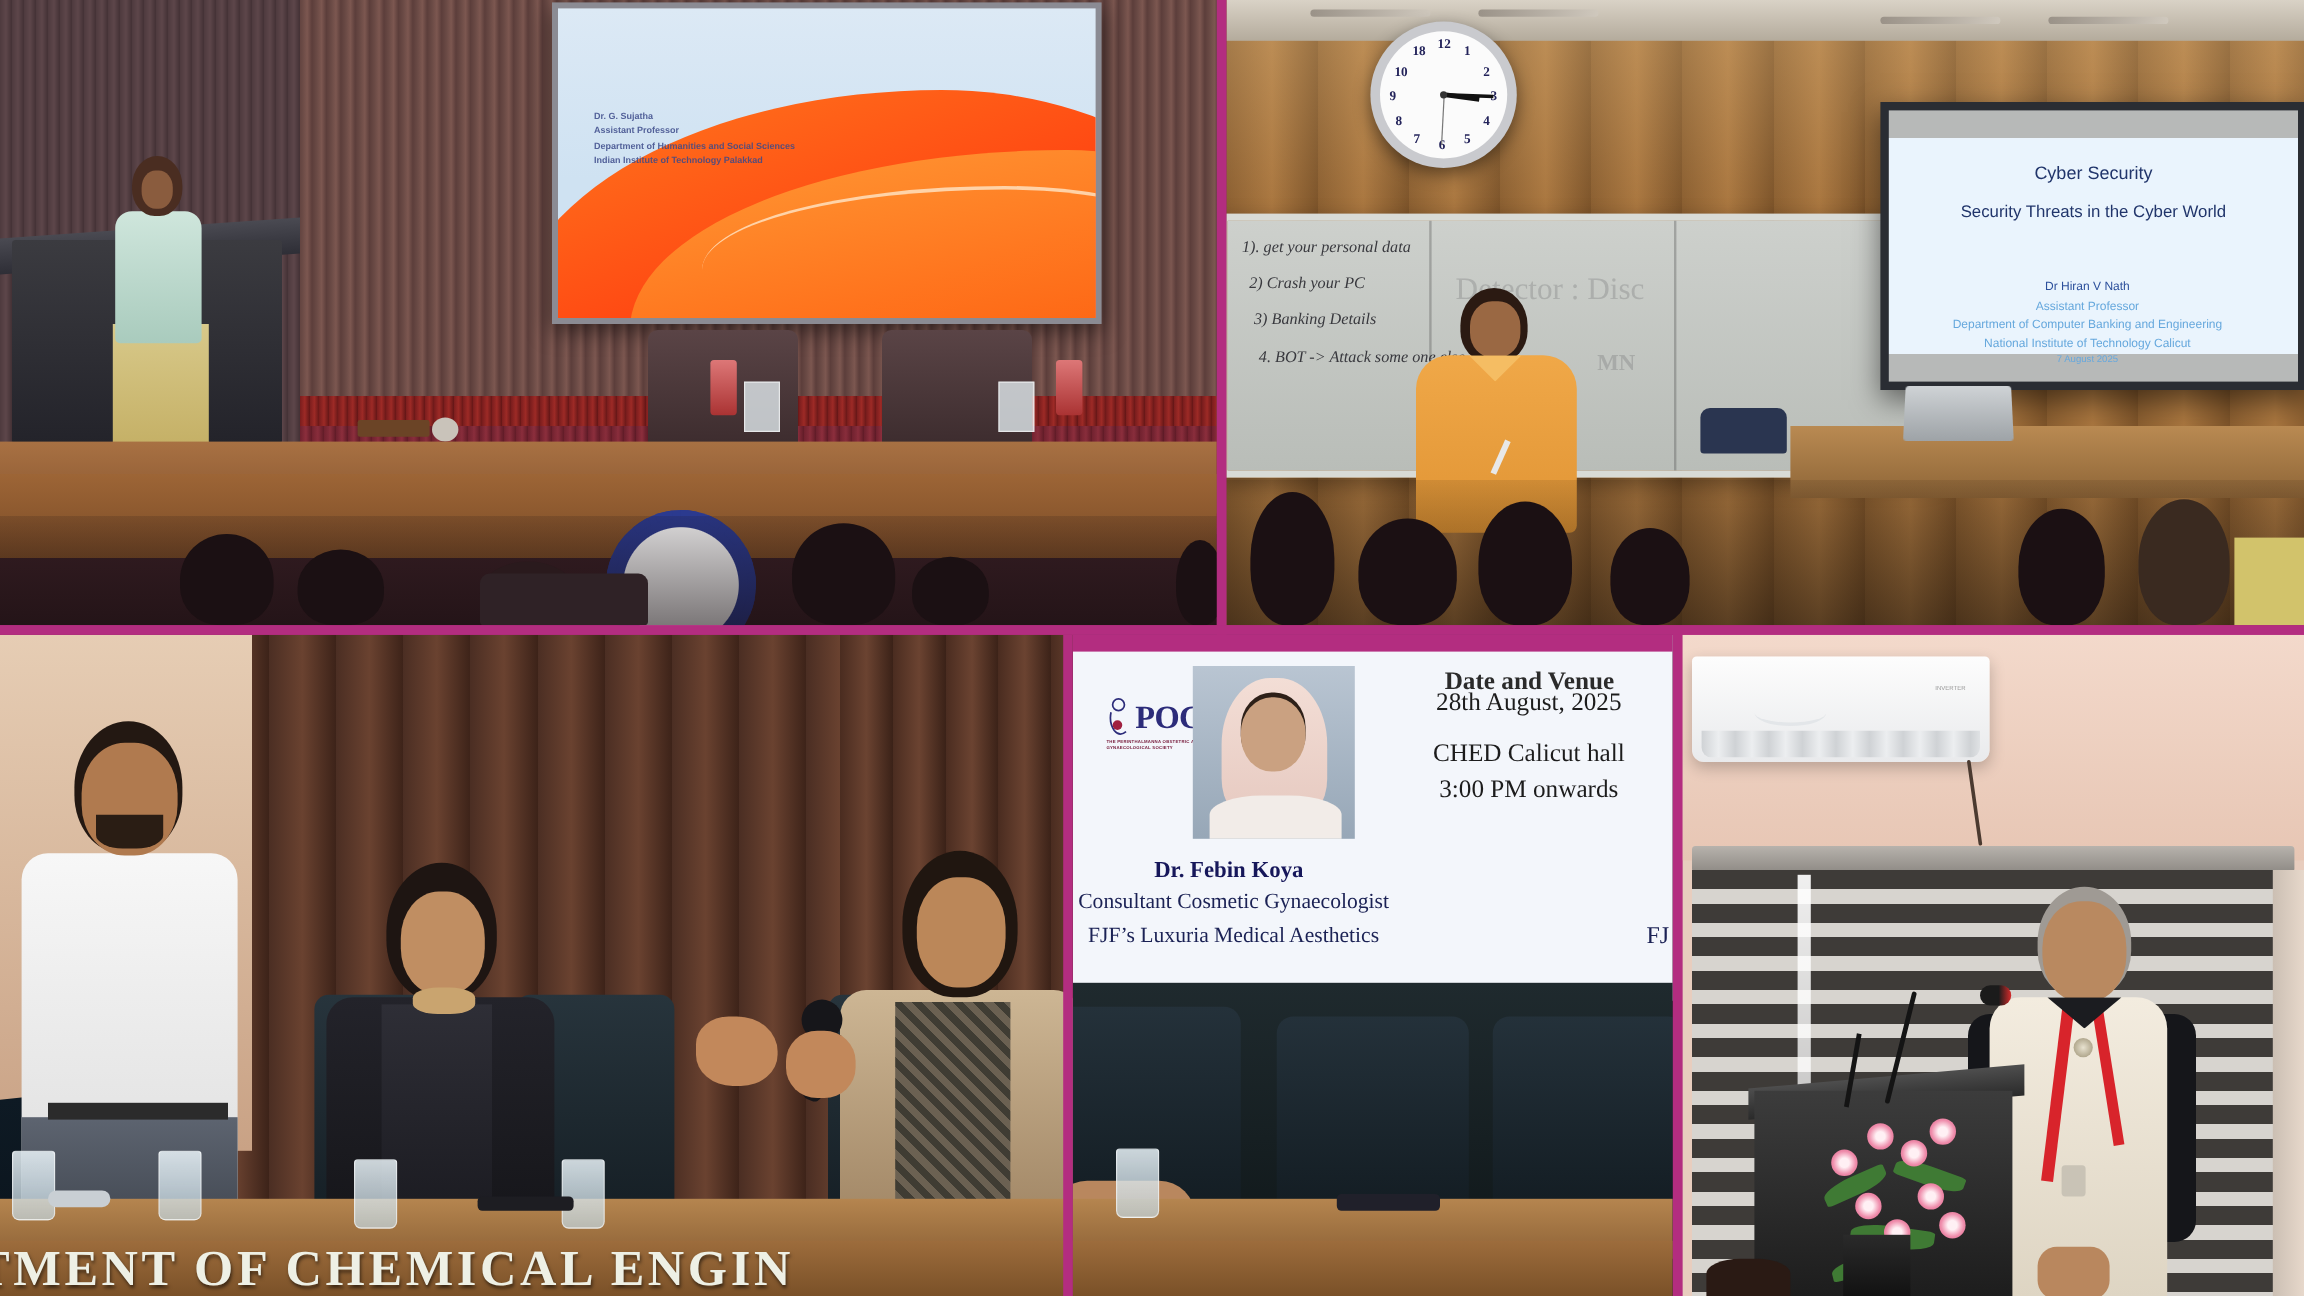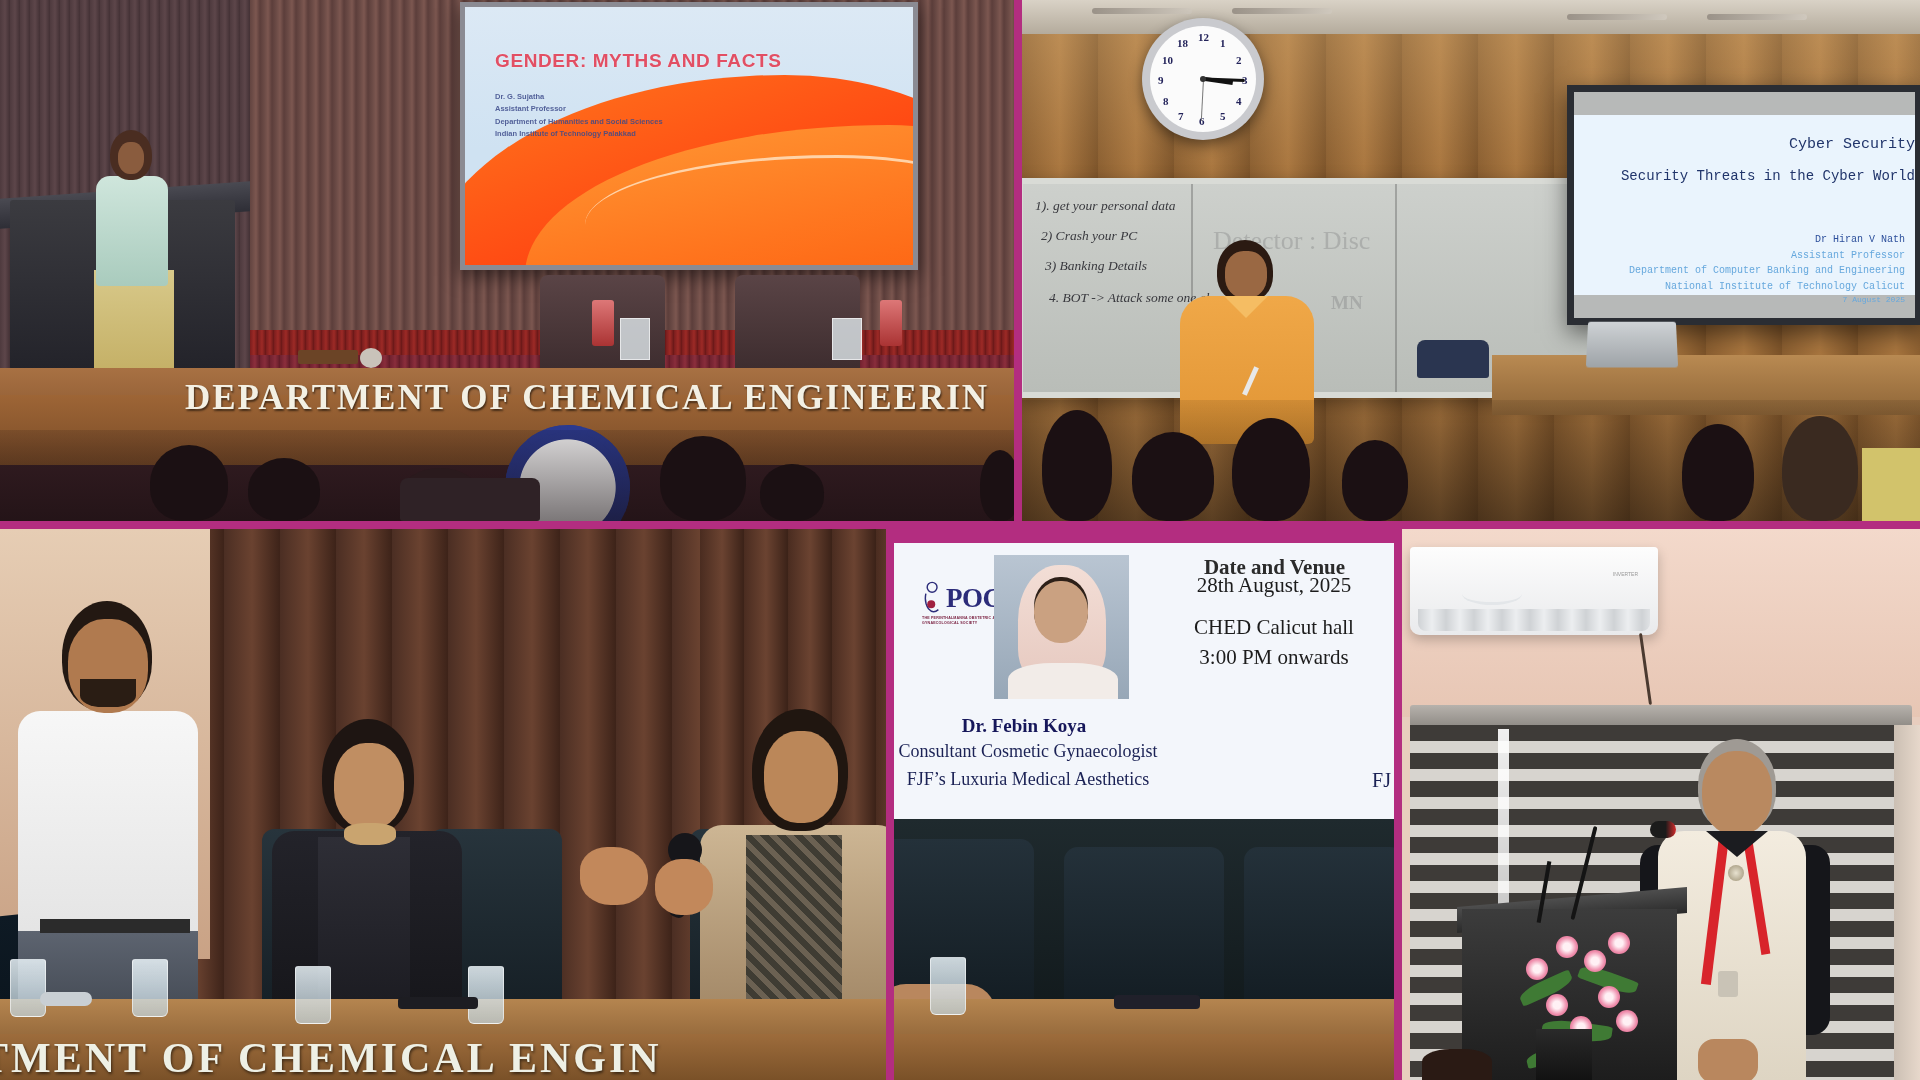--- a/index.html
+++ b/index.html
@@ -104,21 +104,21 @@
   .tr-pf-face { position:absolute; left:53px; top:11px; width:42px;height:47px;
     background:#9a6843; border-radius:44%;}
   .tr-pf-shirt { position:absolute; left:8px; top:56px; width:134px; height:148px;
     background:linear-gradient(180deg,#f0a848,#e09434); border-radius:28px 28px 6px 6px;}
   .tr-pf-collar { position:absolute; left:52px; top:56px; width:44px;height:22px;
     background:#f5bd63; clip-path:polygon(0 0,100% 0,50% 100%);}
   .tr-screenBox { position:absolute; left:545px; top:85px; width:355px; height:240px;
     background:#2a2d33; padding:7px; box-shadow:0 8px 22px rgba(0,0,0,.5);}
   .tr-screen { position:relative; width:100%; height:100%;
     background:linear-gradient(180deg,#b7b9b8 0,#b7b9b8 10%,#eaf4fd 10%,#eaf4fd 90%,#b7b9b8 90%);
-    overflow:hidden; font-family:Liberation Mono, monospace; text-align:right;}
+    overflow:hidden; font-family:Liberation Sans, sans-serif; text-align:center;}
   .tr-ttl1 { position:absolute; left:0; right:0; top:44px; font-size:15px; color:#21356b;}
   .tr-ttl2 { position:absolute; left:0; right:0; top:76px; font-size:14px; color:#21356b;}
   .tr-auth { position:absolute; left:0; right:10px; top:140px; font-size:10px; color:#3f63a8;}
   .tr-auth div { line-height:1.55; }
   .tr-auth .l1 { color:#2c4f9b; }
   .tr-auth .dim { color:#66a8dd; }
   .tr-auth .date { font-size:8px; color:#66a8dd;}
   .tr-table { position:absolute; left:470px; top:355px; width:430px; height:60px;
     background:linear-gradient(180deg,#b98a52,#8e6537);}
   .tr-laptop { position:absolute; left:565px; top:320px; width:90px; height:48px;
@@ -289,42 +289,40 @@
       <div class="tl-sp-body"></div>
       <div class="tl-sp-head"></div>
       <div class="tl-sp-face"></div>
     </div>
 
     <div class="tl-screenFrame">
       <div class="tl-screen">
         <div class="tl-wave1"></div>
         <div class="tl-wave2"></div>
         <div class="tl-wave3"></div>
-        <div class="tl-slideTitle">GENDER: MYTHS AND FACTS</div>
         <div class="tl-slideSub">
           <div>Dr. G. Sujatha</div>
           <div>Assistant Professor</div>
           <div>Department of Humanities and Social Sciences</div>
           <div>Indian Institute of Technology Palakkad</div>
         </div>
       </div>
     </div>
 
     <div class="tl-chair" style="left:540px;top:275px;width:125px;height:105px;"></div>
     <div class="tl-chair" style="left:735px;top:275px;width:125px;height:105px;"></div>
     <div style="position:absolute;left:592px;top:300px;width:22px;height:46px;background:linear-gradient(180deg,#d77,#a33);border-radius:3px;"></div>
     <div style="position:absolute;left:880px;top:300px;width:22px;height:46px;background:linear-gradient(180deg,#d77,#a33);border-radius:3px;"></div>
     <div style="position:absolute;left:620px;top:318px;width:30px;height:42px;background:rgba(235,245,250,.75);border:1px solid rgba(255,255,255,.6);"></div>
     <div style="position:absolute;left:832px;top:318px;width:30px;height:42px;background:rgba(235,245,250,.75);border:1px solid rgba(255,255,255,.6);"></div>
     <div style="position:absolute;left:298px;top:350px;width:60px;height:14px;background:#6b4426;border-radius:2px;"></div>
     <div style="position:absolute;left:360px;top:348px;width:22px;height:20px;background:#c9c3ba;border-radius:50%;"></div>
 
     <div class="tl-desk"></div>
     <div class="tl-deskFace"></div>
-    <div class="tl-deptText">DEPARTMENT OF CHEMICAL ENGINEERIN</div>
 
     <div class="tl-logo">
       <div class="tl-logoRing"></div>
     </div>
 
     <div class="tl-audience">
       <div class="blob" style="left:150px;top:15px;width:78px;height:76px;"></div>
       <div class="blob" style="left:248px;top:28px;width:72px;height:63px;"></div>
       <div class="blob" style="left:400px;top:38px;width:80px;height:53px;background:#2a1a1d;"></div>
       <div class="blob" style="left:660px;top:6px;width:86px;height:85px;"></div>

